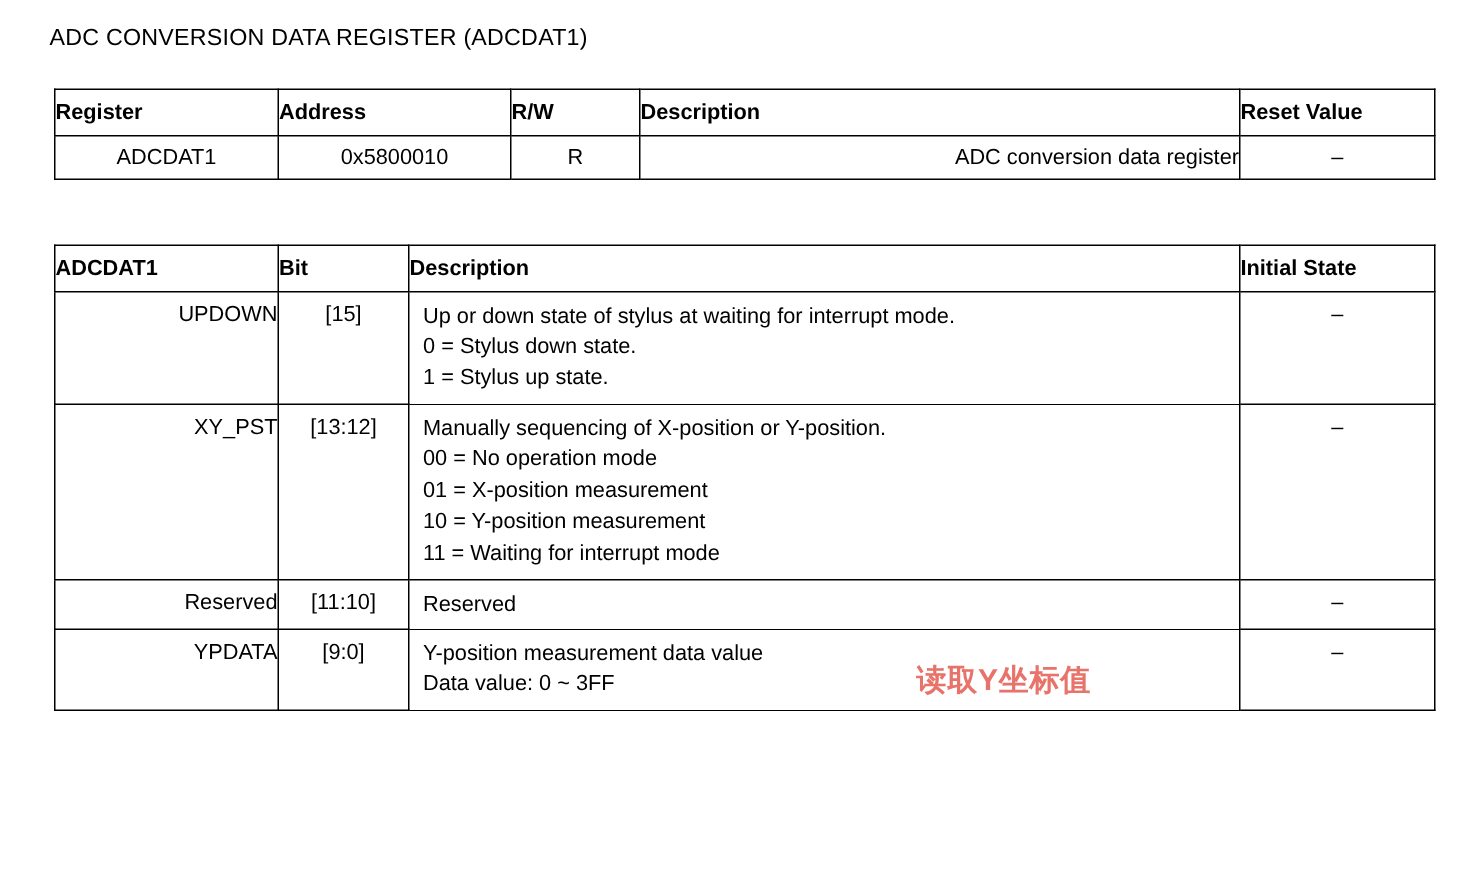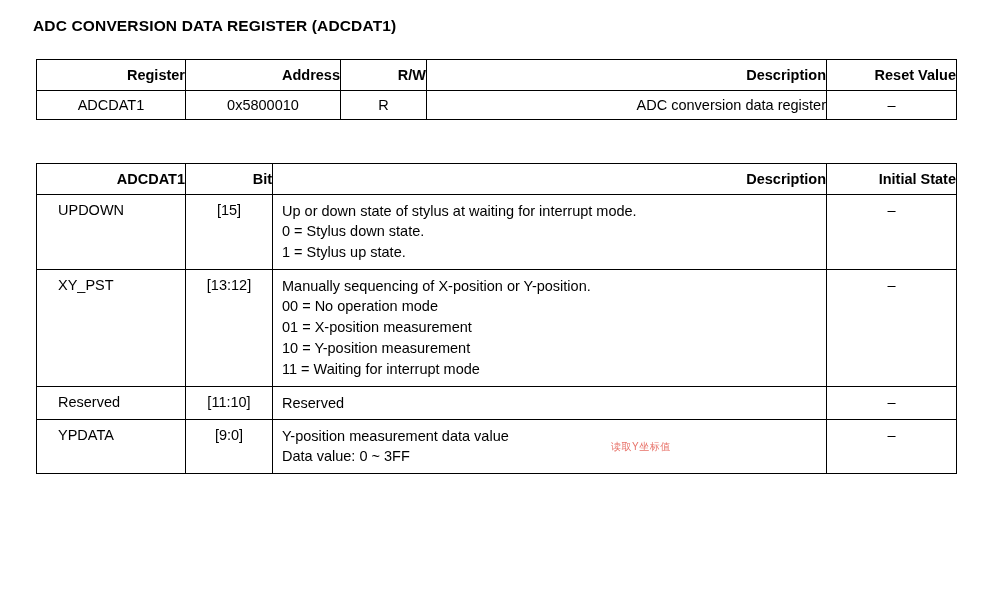--- a/index.html
+++ b/index.html
@@ -15,21 +15,21 @@
     position: relative;
     overflow: hidden;
   }
 
   
   .page-title {
     position: absolute;
     left: 33px;
     top: 17px;
     font-size: 15.5px;
-    font-weight: bold;
+    font-weight: normal;
     letter-spacing: 0.15px;
     white-space: nowrap;
   }
 
   
   table.reg-table {
     position: absolute;
     border-collapse: collapse;
     table-layout: fixed;
     background: #ffffff;
@@ -37,21 +37,21 @@
   table.reg-table th,
   table.reg-table td {
     border: 1px solid #000000;
     padding: 0;
     vertical-align: top;
     background: #ffffff;
   }
   table.reg-table th {
     font-size: 14.5px;
     font-weight: bold;
-    text-align: right;
+    text-align: left;
     height: 30px;
     vertical-align: middle;
   }
   table.reg-table td {
     font-size: 14.5px;
     font-weight: normal;
   }
 
   
   #table-register-summary {
@@ -81,22 +81,22 @@
   .col-name    { width: 149px; }
   .col-bit     { width: 87px;  }
   .col-desc2   { width: 554px; }
   .col-initial { width: 130px; }
 
   #table-bitfields td {
     padding-top: 7px;
     padding-bottom: 6px;
   }
   #table-bitfields td.cell-name {
-    text-align: left;
-    padding-left: 21px;
+    text-align: right;
+    padding-left: 7px;
   }
   #table-bitfields td.cell-bit {
     text-align: center;
   }
   #table-bitfields td.cell-desc {
     text-align: left;
     padding-left: 9px;
     position: relative;
   }
   #table-bitfields td.cell-initial {
@@ -120,22 +120,22 @@
   .desc-sub {
     line-height: 21px;
     white-space: nowrap;
   }
 
   
   .annotation-cjk {
     position: absolute;
     left: 338px;
     top: 20px;
-    font-size: 10px;
-    font-weight: normal;
+    font-size: 20px;
+    font-weight: bold;
     white-space: nowrap;
     letter-spacing: 0.5px;
   }
 
   .dash { font-size: 14.5px; }
 </style>
 </head>
 <body>
 
 <div class="page-title">ADC CONVERSION DATA REGISTER (ADCDAT1)</div>

